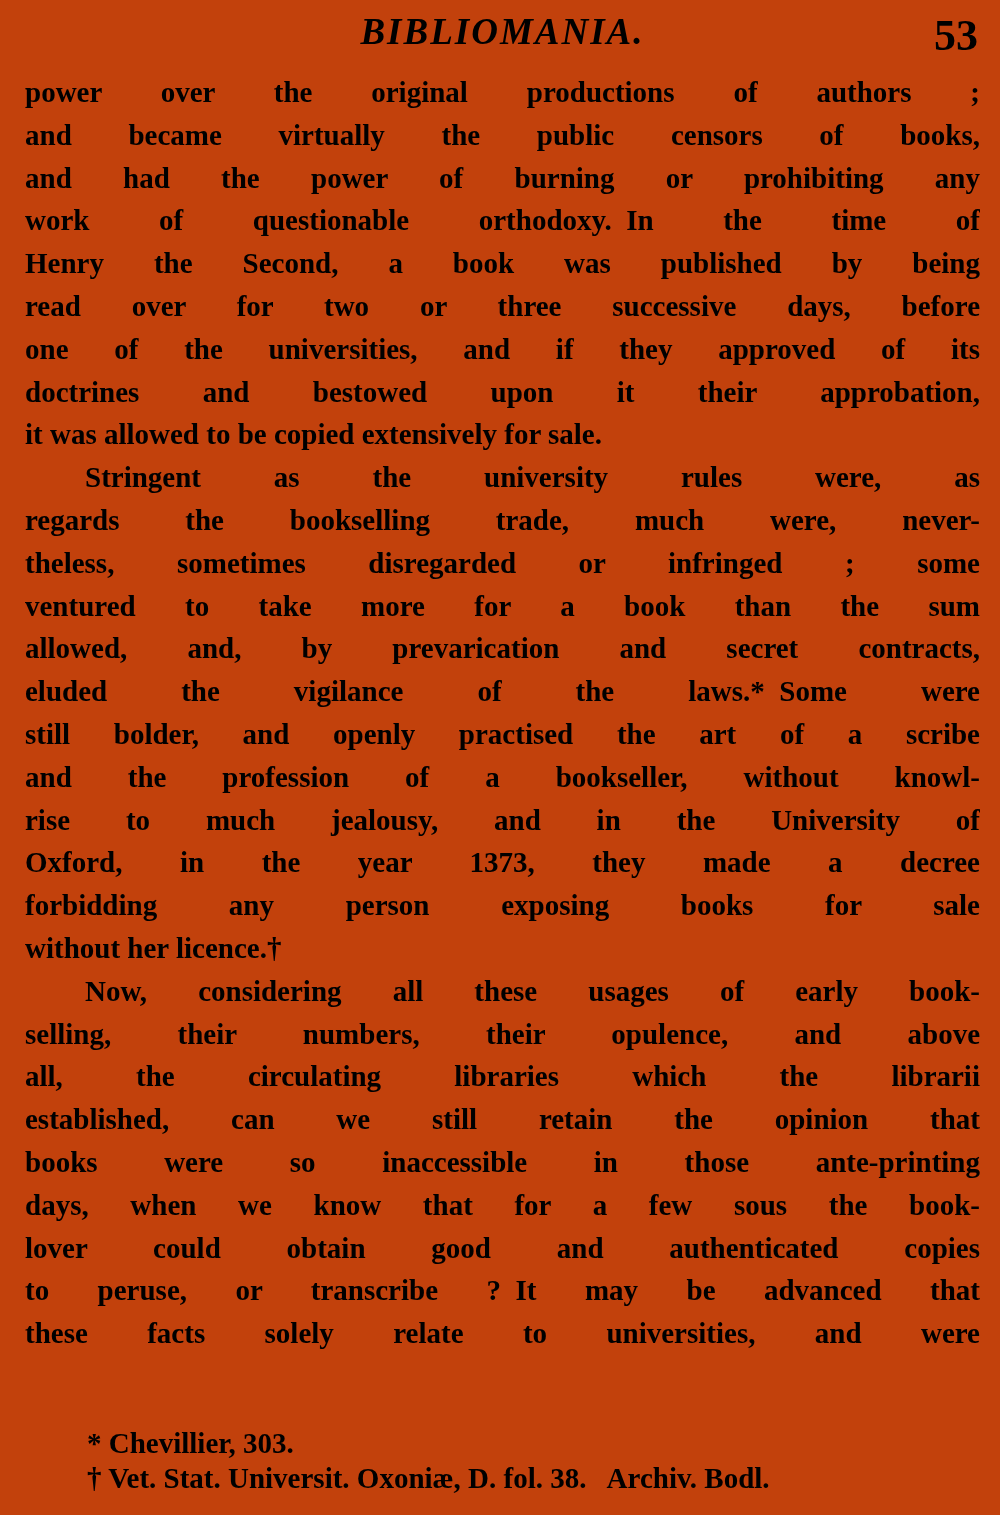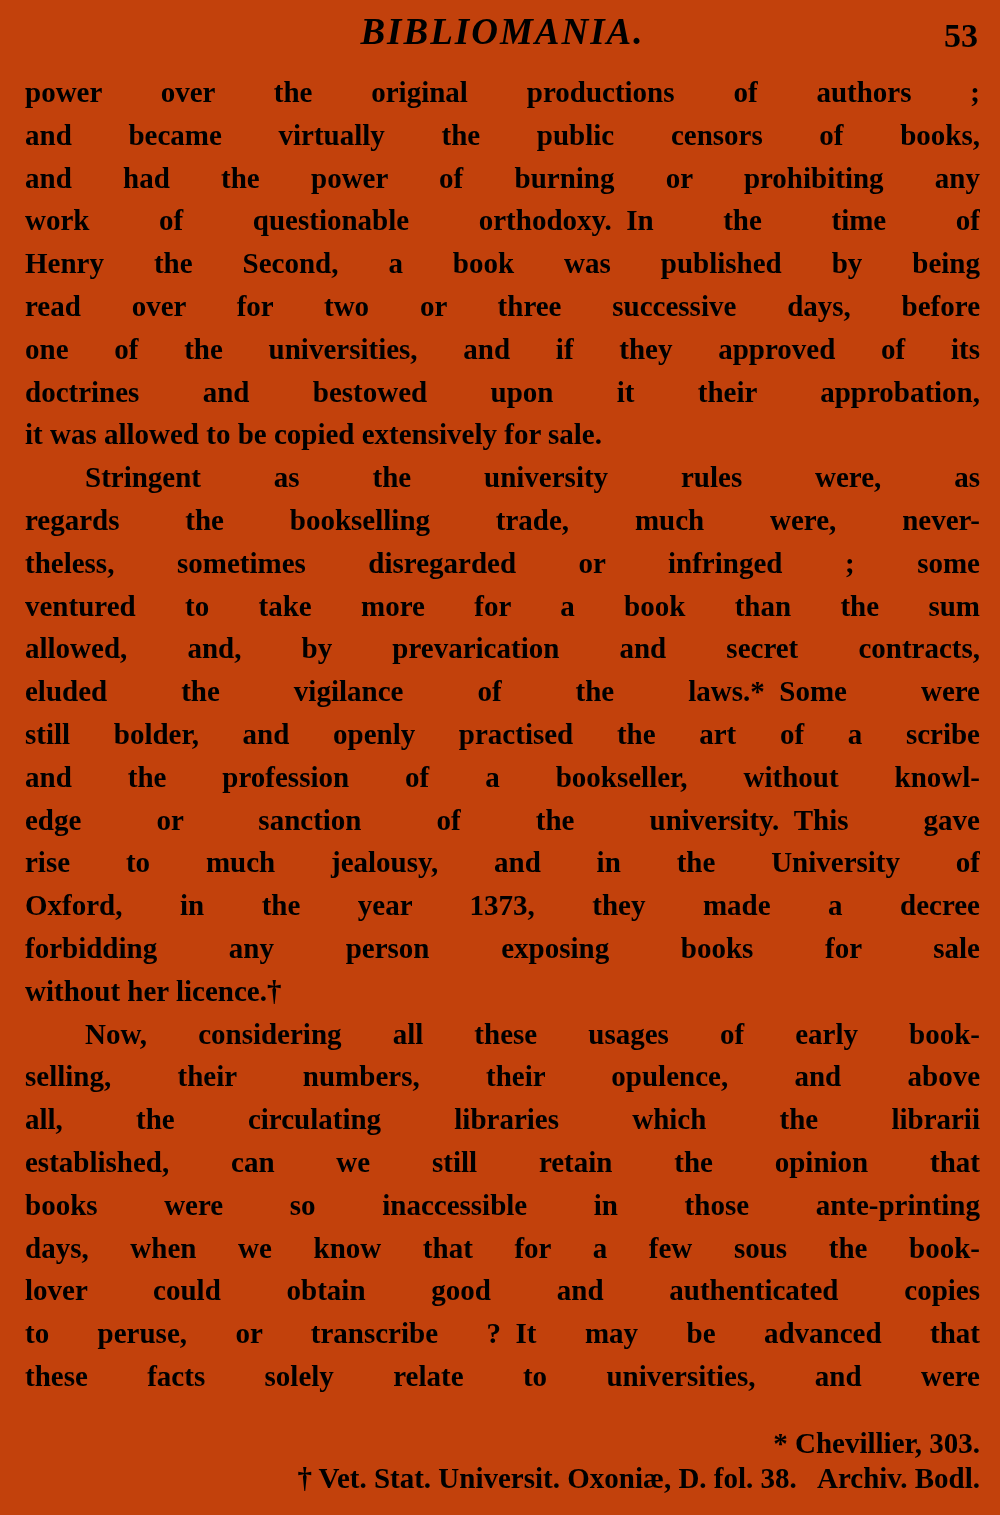--- a/index.html
+++ b/index.html
@@ -22,21 +22,21 @@
     text-align: center;
     font-style: italic;
     font-weight: 700;
     font-size: 37px;
     letter-spacing: 2px;
     line-height: 44px;
   }
   .page-num {
     position: absolute; right: 2px; top: 4px;
     font-weight: 700;
-    font-size: 34px;
+    font-size: 44px;
     line-height: 44px;
   }
 
   
   .body-text {
     position: absolute; top: 71px; left: 25px; width: 955px;
     font-size: 29px;
     font-weight: 700;
   }
   .line {
@@ -58,21 +58,20 @@
   
   .footnotes {
     position: absolute; top: 1426px; left: 25px; width: 955px;
     font-size: 29px;
     font-weight: 700;
   }
   .footnote {
     padding-left: 62px;
     line-height: 34.5px;
     white-space: pre-wrap;
-    text-align: right;
   }
 </style>
 </head>
 <body>
 
 <div class="page">
 
   <div class="running-head">
     <div class="head-title">BIBLIOMANIA.</div>
     <div class="page-num">53</div>
@@ -89,21 +88,20 @@
       <div class="line">doctrines and bestowed upon it their approbation,</div>
       <div class="line flush">it was allowed to be copied extensively for sale.</div>
       <div class="line indent">Stringent as the university rules were, as</div>
       <div class="line">regards the bookselling trade, much were, never-</div>
       <div class="line">theless, sometimes disregarded or infringed ; some</div>
       <div class="line">ventured to take more for a book than the sum</div>
       <div class="line">allowed, and, by prevarication and secret contracts,</div>
       <div class="line">eluded the vigilance of the laws.* Some were</div>
       <div class="line">still bolder, and openly practised the art of a scribe</div>
       <div class="line">and the profession of a bookseller, without knowl-</div>
-      <div class="line">edge or sanction of the university. This gave</div>
       <div class="line">rise to much jealousy, and in the University of</div>
       <div class="line">Oxford, in the year 1373, they made a decree</div>
       <div class="line">forbidding any person exposing books for sale</div>
       <div class="line flush">without her licence.†</div>
       <div class="line indent">Now, considering all these usages of early book-</div>
       <div class="line">selling, their numbers, their opulence, and above</div>
       <div class="line">all, the circulating libraries which the librarii</div>
       <div class="line">established, can we still retain the opinion that</div>
       <div class="line">books were so inaccessible in those ante-printing</div>
       <div class="line">days, when we know that for a few sous the book-</div>

